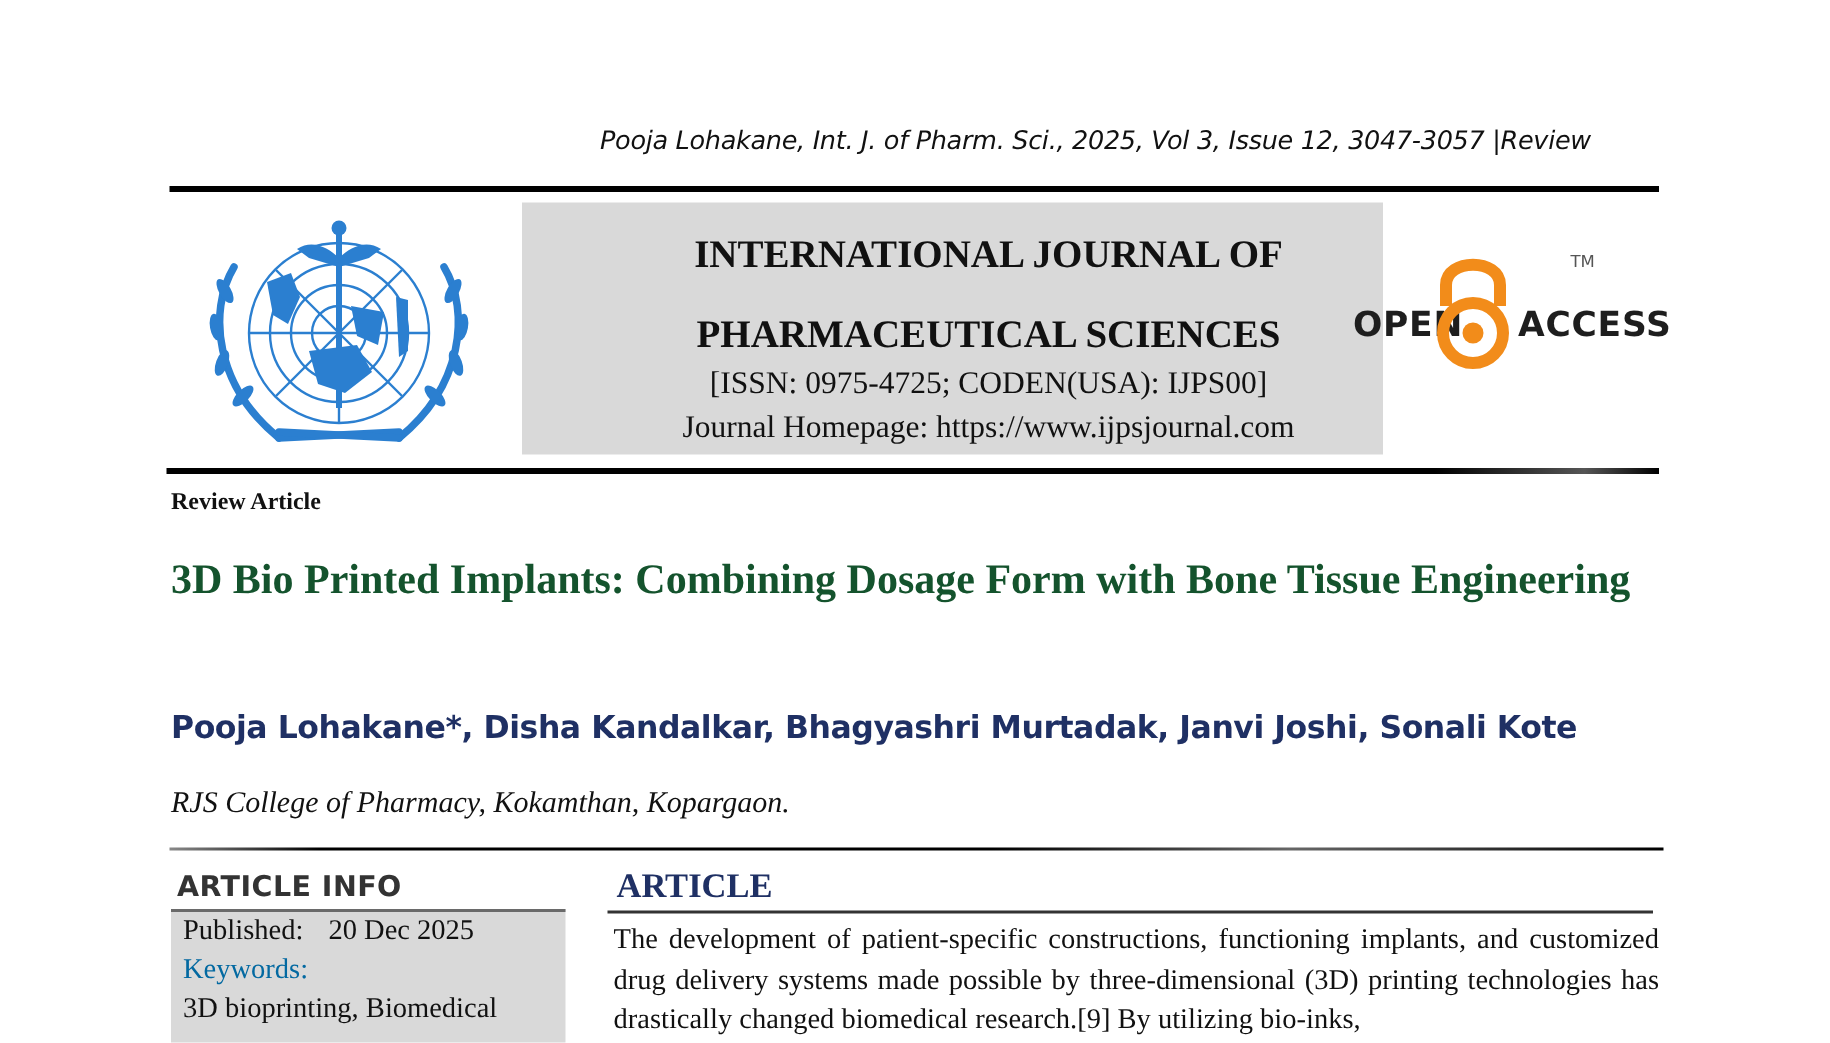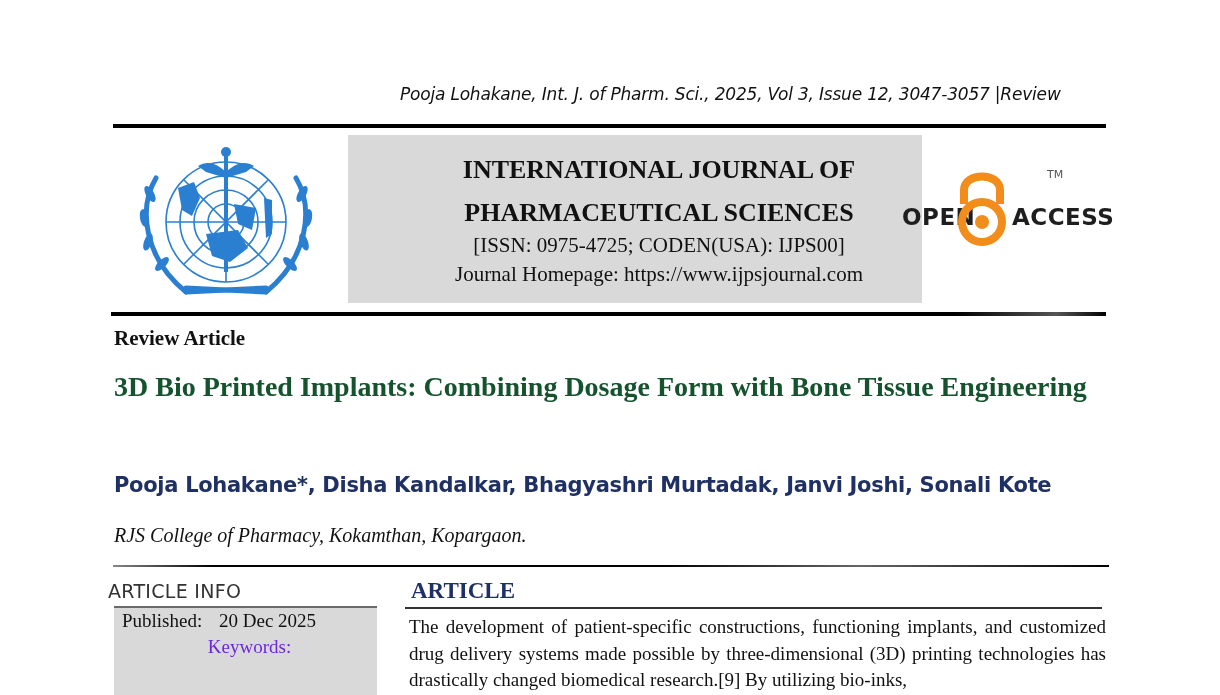--- a/index.html
+++ b/index.html
@@ -16,41 +16,41 @@
   .logo-left { left:126px; top:138px; width:200px; height:168px; }
   .journal-box {
     left:348px; top:135px; width:526px; height:168px; background:#d9d9d9;
     font-family:"Liberation Serif", serif; color:#111; text-align:center;padding-left:48px;
   }
   .journal-box .j-title { font-weight:bold; font-size:26px; line-height:37px; margin-top:16px; }
   .journal-box .j-line { font-size:21px; line-height:29px; }
   .oa-logo { left:878px; top:158px; width:232px; height:96px; }
   .oa-text { font-family:"DejaVu Sans", sans-serif; font-weight:bold; font-size:23px; color:#1e1e1e; letter-spacing:0.5px; }
   .article-type {
-    left:114px; top:326px; font-family:"Liberation Serif", serif; font-weight:bold; font-size:21px; color:#111;
+    left:114px; top:326px; font-family:"Liberation Serif", serif; font-weight:bold; font-size:16px; color:#111;
   }
   .title {
     left:114px; top:365px; width:1000px; font-family:"Liberation Serif", serif; font-weight:bold;
     font-size:28px; line-height:43px; color:#14532d;
   }
   .authors {
     left:114px; top:473px; font-family:"DejaVu Sans", sans-serif; font-weight:bold;
     font-size:21px; color:#1f3064; letter-spacing:-0.3px;
   }
   .affil {
     left:114px; top:524px; font-family:"Liberation Serif", serif; font-style:italic; font-size:20px; color:#111;
   }
   .rule-affil { left:113px; top:565px; width:996px; height:2px;
     background:linear-gradient(to right,#888 0%,#000 10%,#000 55%,#666 75%,#000 100%); }
   .info-head {
-    left:108px; top:580px; font-family:"DejaVu Sans", sans-serif; font-size:19px; color:#333; letter-spacing:0.3px; font-weight:400;
+    left:118px; top:580px; font-family:"DejaVu Sans", sans-serif; font-size:19px; color:#333; letter-spacing:0.3px; font-weight:700;
   }
   .info-box { left:114px; top:606px; width:263px; height:95px; background:#d9d9d9; border-top:2px solid #6a6a6a; }
   .info-box .line { font-family:"Liberation Serif", serif; font-size:19px; color:#111; padding-left:8px; line-height:26px; }
-  .info-box .kw-label { color:#6d28d9;text-align:center; }
+  .info-box .kw-label { color:#0369a1; }
   .abstract-head {
     left:411px; top:578px; font-family:"Liberation Serif", serif; font-weight:bold; font-size:23px; color:#1f3064;
   }
   .abstract-rule { left:405px; top:607px; width:697px; height:1.5px; background:#333; }
   .abstract-body {
     left:409px; top:614px; width:697px; font-family:"Liberation Serif", serif; font-size:19px; line-height:26.5px;
     color:#111; text-align:justify;
   }
 </style>
 </head>
@@ -95,21 +95,21 @@
       <ellipse cx="176" cy="56" rx="4" ry="9" transform="rotate(30 176 56)"></ellipse>
       <ellipse cx="182" cy="80" rx="4" ry="9" transform="rotate(10 182 80)"></ellipse>
       <ellipse cx="178" cy="104" rx="4" ry="9" transform="rotate(-20 178 104)"></ellipse>
       <ellipse cx="164" cy="126" rx="4" ry="9" transform="rotate(-45 164 126)"></ellipse>
     </g>
   </svg>
 </div>
 
 <div class="abs journal-box">
   <div class="j-title">INTERNATIONAL JOURNAL OF</div>
-  <div class="j-title" style="margin-top:6px">PHARMACEUTICAL SCIENCES</div>
+  <div class="j-title" style="margin-top:16px">PHARMACEUTICAL SCIENCES</div>
   <div class="j-line">[ISSN: 0975-4725; CODEN(USA): IJPS00]</div>
   <div class="j-line">Journal Homepage: https://www.ijpsjournal.com</div>
 </div>
 
 <div class="abs oa-logo">
   <span class="abs oa-text" style="left:3px; top:46px;margin-left:21px;">OPEN</span>
   <svg class="abs" style="left:74px; top:6px;" width="62" height="90" viewBox="0 0 62 90">
     <circle cx="30" cy="58" r="20" fill="none" stroke="#f28c1a" stroke-width="8"></circle>
     <circle cx="30" cy="58" r="7" fill="#f28c1a"></circle>
     <path d="M12 40 L12 26 C12 8 48 8 48 26 L48 40" fill="none" stroke="#f28c1a" stroke-width="8"></path>
@@ -131,17 +131,18 @@
 <div class="abs rule-affil"></div>
 
 <div class="abs info-head">ARTICLE INFO</div>
 
 <div class="abs info-box">
   <div class="line">
     <span>Published:</span>
     <span style="margin-left:12px;">20 Dec 2025</span>
   </div>
   <div class="line kw-label">Keywords:</div>
+  <div class="line">3D bioprinting, Biomedical</div>
 </div>
 
 <div class="abs abstract-head">ARTICLE</div>
 <div class="abs abstract-rule"></div>
 <div class="abs abstract-body">The development of patient-specific constructions, functioning implants, and customized drug delivery systems made possible by three-dimensional (3D) printing technologies has drastically changed biomedical research.[9] By utilizing bio-inks,</div>
 
 </body></html>

